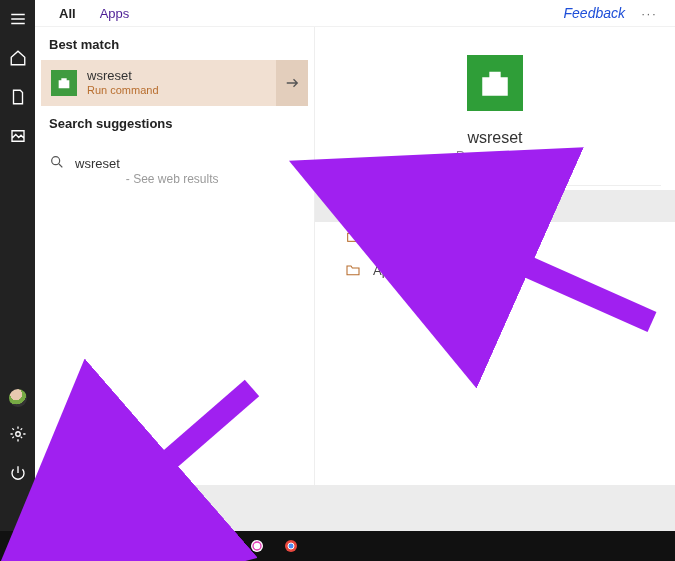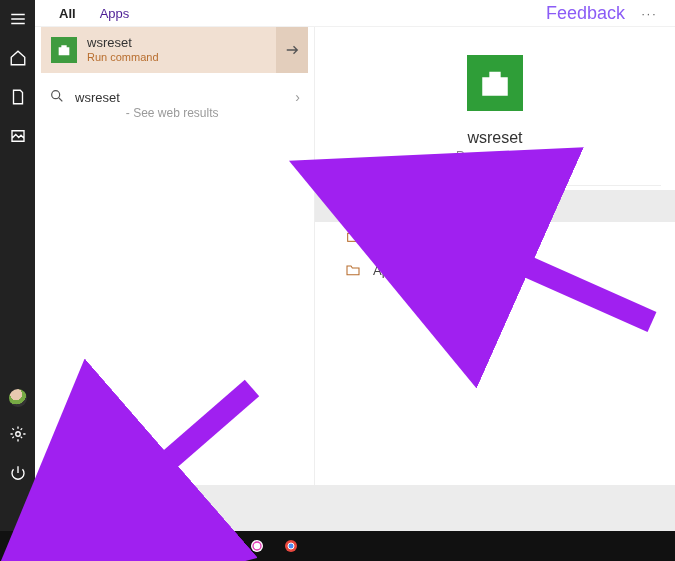--- a/index.html
+++ b/index.html
@@ -18,21 +18,21 @@
 
   .panel { flex: 1; display: flex; flex-direction: column; min-width:0; }
 
   .tabs {
     display: flex; align-items: center; height: 27px;
     border-bottom: 1px solid #f1f1f1; padding: 0 12px;
   }
   .tabs .tab { padding: 0 12px; line-height: 45px; font-size: 13px; color: #4c1d95; cursor: pointer; white-space: nowrap;}
   .tabs .tab.active { color: #222; font-weight: 600; box-shadow: inset 0 -3px 0 #e07b2e; }
   .tabs .grow { flex: 1; }
-  .tabs .feedback { font-size: 18px; color: #8b5cf6; padding: 0 10px; cursor:pointer;}
+  .tabs .feedback { font-size: 14px; color: #1d4ed8; padding: 0 10px; cursor:pointer;font-style:italic;}
   .tabs .ellipsis { color: #6b6b6b; padding: 0 6px; cursor:pointer; letter-spacing:1px;}
   .chev-down { display:inline-block; margin-left:4px; border:4px solid transparent; border-top-color:#6b6b6b; transform:translateY(2px); }
 
   .body { flex:1; display:flex; min-height:0; }
 
   .left { width: 280px; border-right: 1px solid #eee; display:flex; flex-direction:column; background:#fff;}
   .sect-title { font-size: 13px; font-weight:600; padding: 10px 14px 8px; color:#222;}
   .match-row {
     display:flex; align-items:center; background:#F1E0D2;
     margin: 0 6px; height:46px; position:relative;
@@ -136,37 +136,39 @@
     <div class="tabs">
       <div class="tab active">All</div>
       <div class="tab">Apps</div>
       <div class="grow"></div>
       <div class="feedback">Feedback</div>
       <div class="ellipsis">···</div>
     </div>
 
     <div class="body">
       <div class="left">
+        <div class="sect-title">Best match</div>
         <div class="match-row">
           <div class="match-icon">
             <svg viewBox="0 0 24 24">
                 <path d="M4 8h16v12H4z M8 8V5h8v3 M9 12h2v5H9z M13 12h2v5h-2z"></path>
               </svg>
           </div>
           <div class="match-txt">
             <div class="name">wsreset</div>
             <div class="sub">Run command</div>
           </div>
           <div class="match-arrow">
             <svg width="18" height="18" viewBox="0 0 24 24" fill="none" stroke="#555" stroke-width="1.8">
                 <path d="M5 12h14m-5-5l5 5-5 5"></path>
               </svg>
           </div>
         </div>
 
+        <div class="sect-title">Search suggestions</div>
         <div class="sugg-row lens-sm">
           <span><svg viewBox="0 0 24 24" width="16" height="16">
                 <circle cx="10" cy="10" r="6"></circle>
                 <path d="M20 20l-5-5"></path>
               </svg></span>
           <span class="q">wsreset</span>
           <span class="hint">- See web results</span>
           <span class="chev">›</span>
         </div>
       </div>

